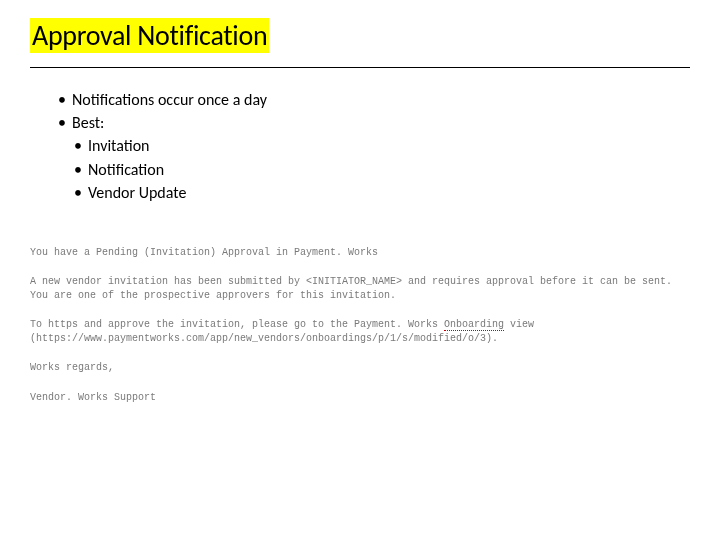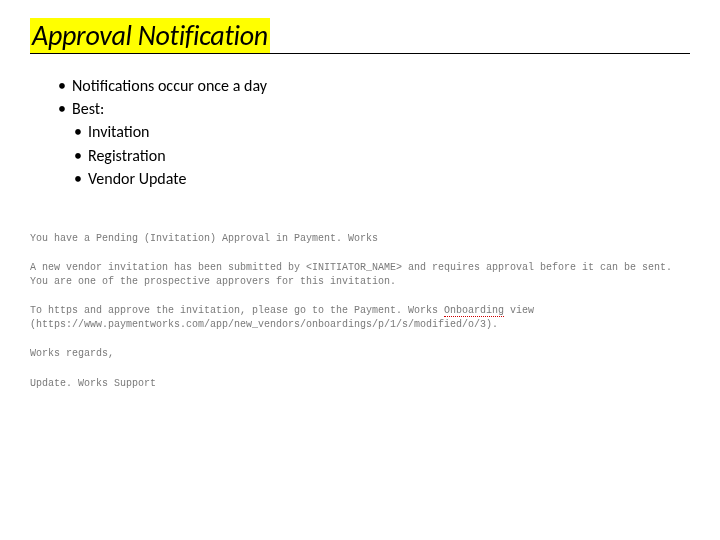--- a/index.html
+++ b/index.html
@@ -6,23 +6,22 @@
   body {
     width: 720px;
     height: 540px;
     background: #fff;
     font-family: Calibri, "Segoe UI", Arial, sans-serif;
     padding: 18px 30px;
     color: #000;
   }
   .title-wrap {
     border-bottom: 1px solid #000;
-    padding-bottom: 0;
+    padding-bottom: 14px;
     margin-bottom: 20px;
-    font-style: italic;
   }
   .title {
     display: inline;
     background: #ffff00;
     font-size: 28px;
     font-weight: 400;
     padding: 0 2px;
     letter-spacing: -0.3px;
   }
   .bullets {
@@ -74,30 +73,30 @@
     <span class="dot">•</span>
     <span>Best:</span>
   </div>
   <div class="sub">
     <div class="row">
       <span class="dot">•</span>
       <span>Invitation</span>
     </div>
     <div class="row">
       <span class="dot">•</span>
-      <span>Registration</span>
+      <span>Notification</span>
     </div>
     <div class="row">
       <span class="dot">•</span>
       <span>Vendor Update</span>
     </div>
   </div>
 </div>
 
 <div class="email-block">
   <div class="sect">You have a Pending (Invitation) Approval in Payment. Works</div>
   <div class="sect">A new vendor invitation has been submitted by &lt;INITIATOR_NAME&gt; and requires approval before it can be sent. You are one of the prospective approvers for this invitation.</div>
   <div class="sect">
     <span>To https and approve the invitation, please go to the Payment. Works </span><span class="underline-word">Onboarding</span><span> view (</span><span class="url-text">https://www.paymentworks.com/app/new_vendors/onboardings/p/1/s/modified/o/3</span><span>).</span>
   </div>
   <div class="sect">Works regards,</div>
-  <div class="sect">Update. Works Support</div>
+  <div class="sect">Vendor. Works Support</div>
 </div>
 
 </body></html>

